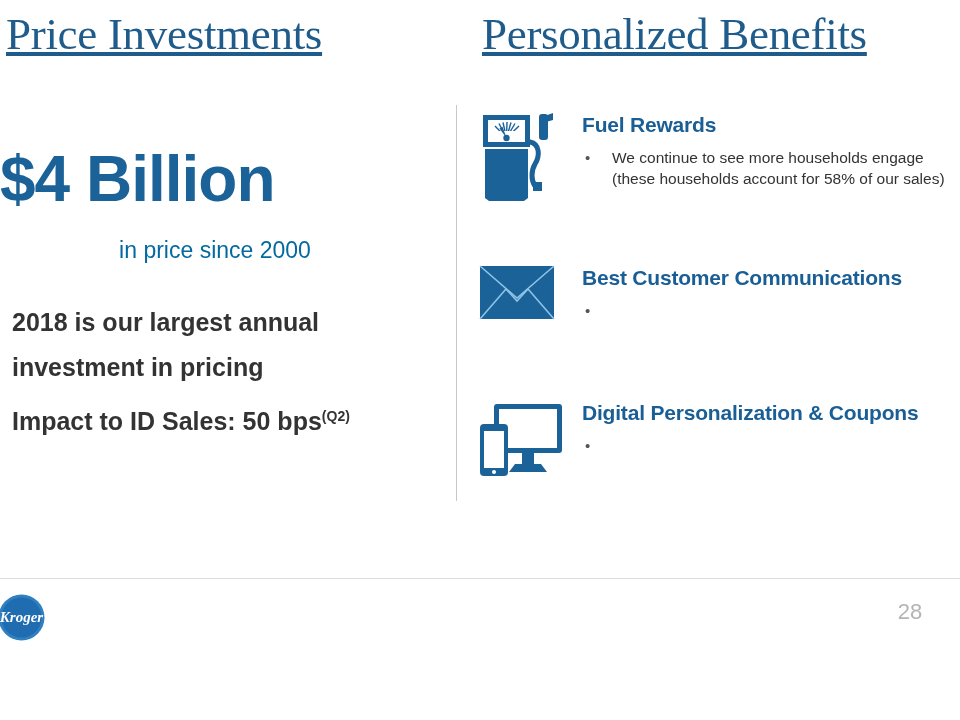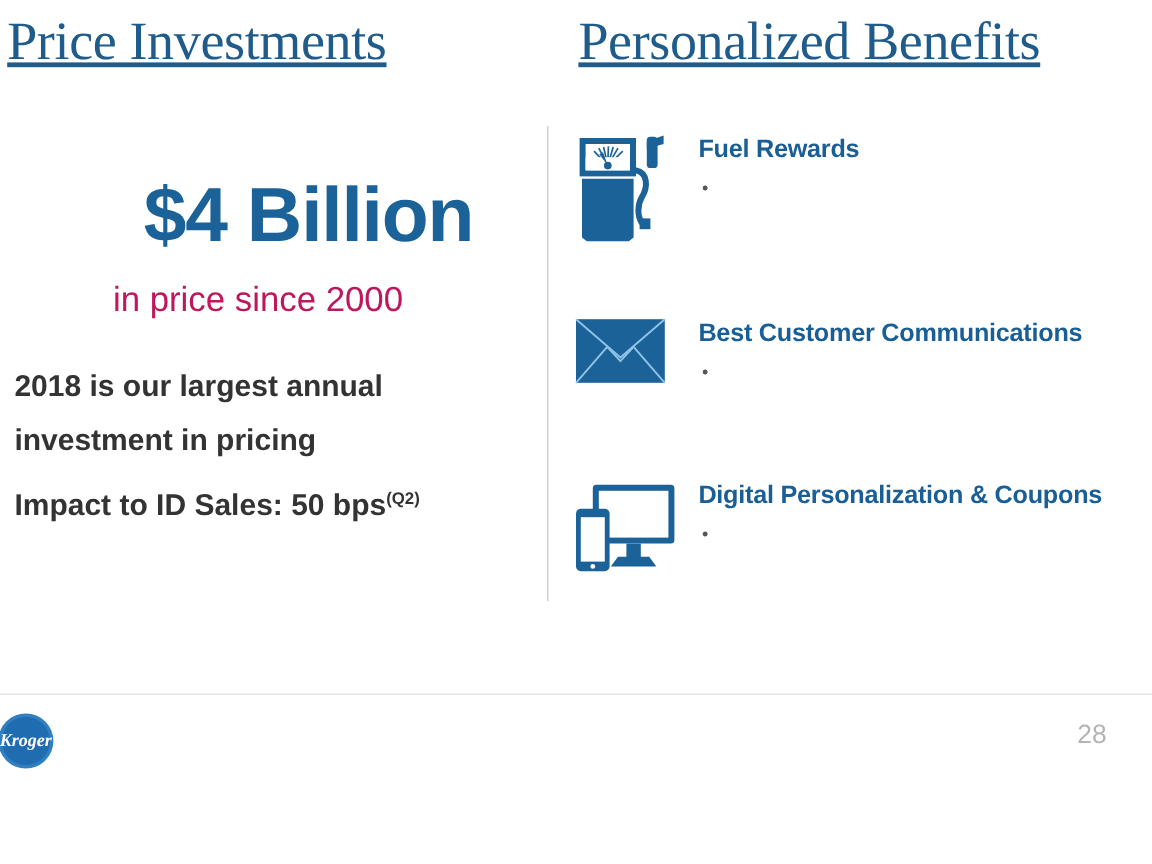--- a/index.html
+++ b/index.html
@@ -71,37 +71,35 @@
     font-size: 23px;
     line-height: 30px;
     color: #3a3a3a;
     font-weight: 400;
   }
   .big-number {
     position: absolute;
     left: 0;
     top: 140px;
     width: 430px;
-    text-align: center;
     font-size: 64px;
     line-height: 78px;
     font-weight: bold;
     color: #1b6298;
     letter-spacing: -1px;
-    padding-left: 42px;
   }
   .sub-line {
     position: absolute;
     left: 0;
     top: 235px;
     width: 430px;
     text-align: center;
-    font-size: 29px;
+    font-size: 23px;
     line-height: 30px;
-    color: #be185d;
+    color: #0369a1;
   }
 
   .stat-block {
     position: absolute;
     left: 12px;
     top: 300px;
     width: 400px;
     font-size: 25px;
     line-height: 45px;
     font-weight: bold;
@@ -259,20 +257,21 @@
 
         <rect x="61" y="2" width="9" height="26" rx="3" fill="#1b6298"></rect>
         <path d="M61 6 L75 1 L75 8 L61 12 Z" fill="#1b6298"></path>
         <rect x="55" y="70" width="9" height="9" fill="#1b6298"></rect>
       </svg>
     </div>
     <div class="benefit-body">
       <div class="benefit-heading">Fuel Rewards</div>
       <div class="bullet-row">
         <span class="bullet-dot">•</span>
+        <span>We continue to see more households engage (these households account for 58% of our sales)</span>
       </div>
     </div>
   </div>
 
   <div class="benefit benefit-2">
     <div class="benefit-icon">
       <svg width="88" height="92" viewBox="0 0 88 92" xmlns="http://www.w3.org/2000/svg">
         <rect x="2" y="1" width="74" height="53" fill="#1b6298"></rect>
         <g stroke="#8fc4e6" stroke-width="1.6" fill="none">
           <path d="M2 1 L39 33 L76 1"></path>

